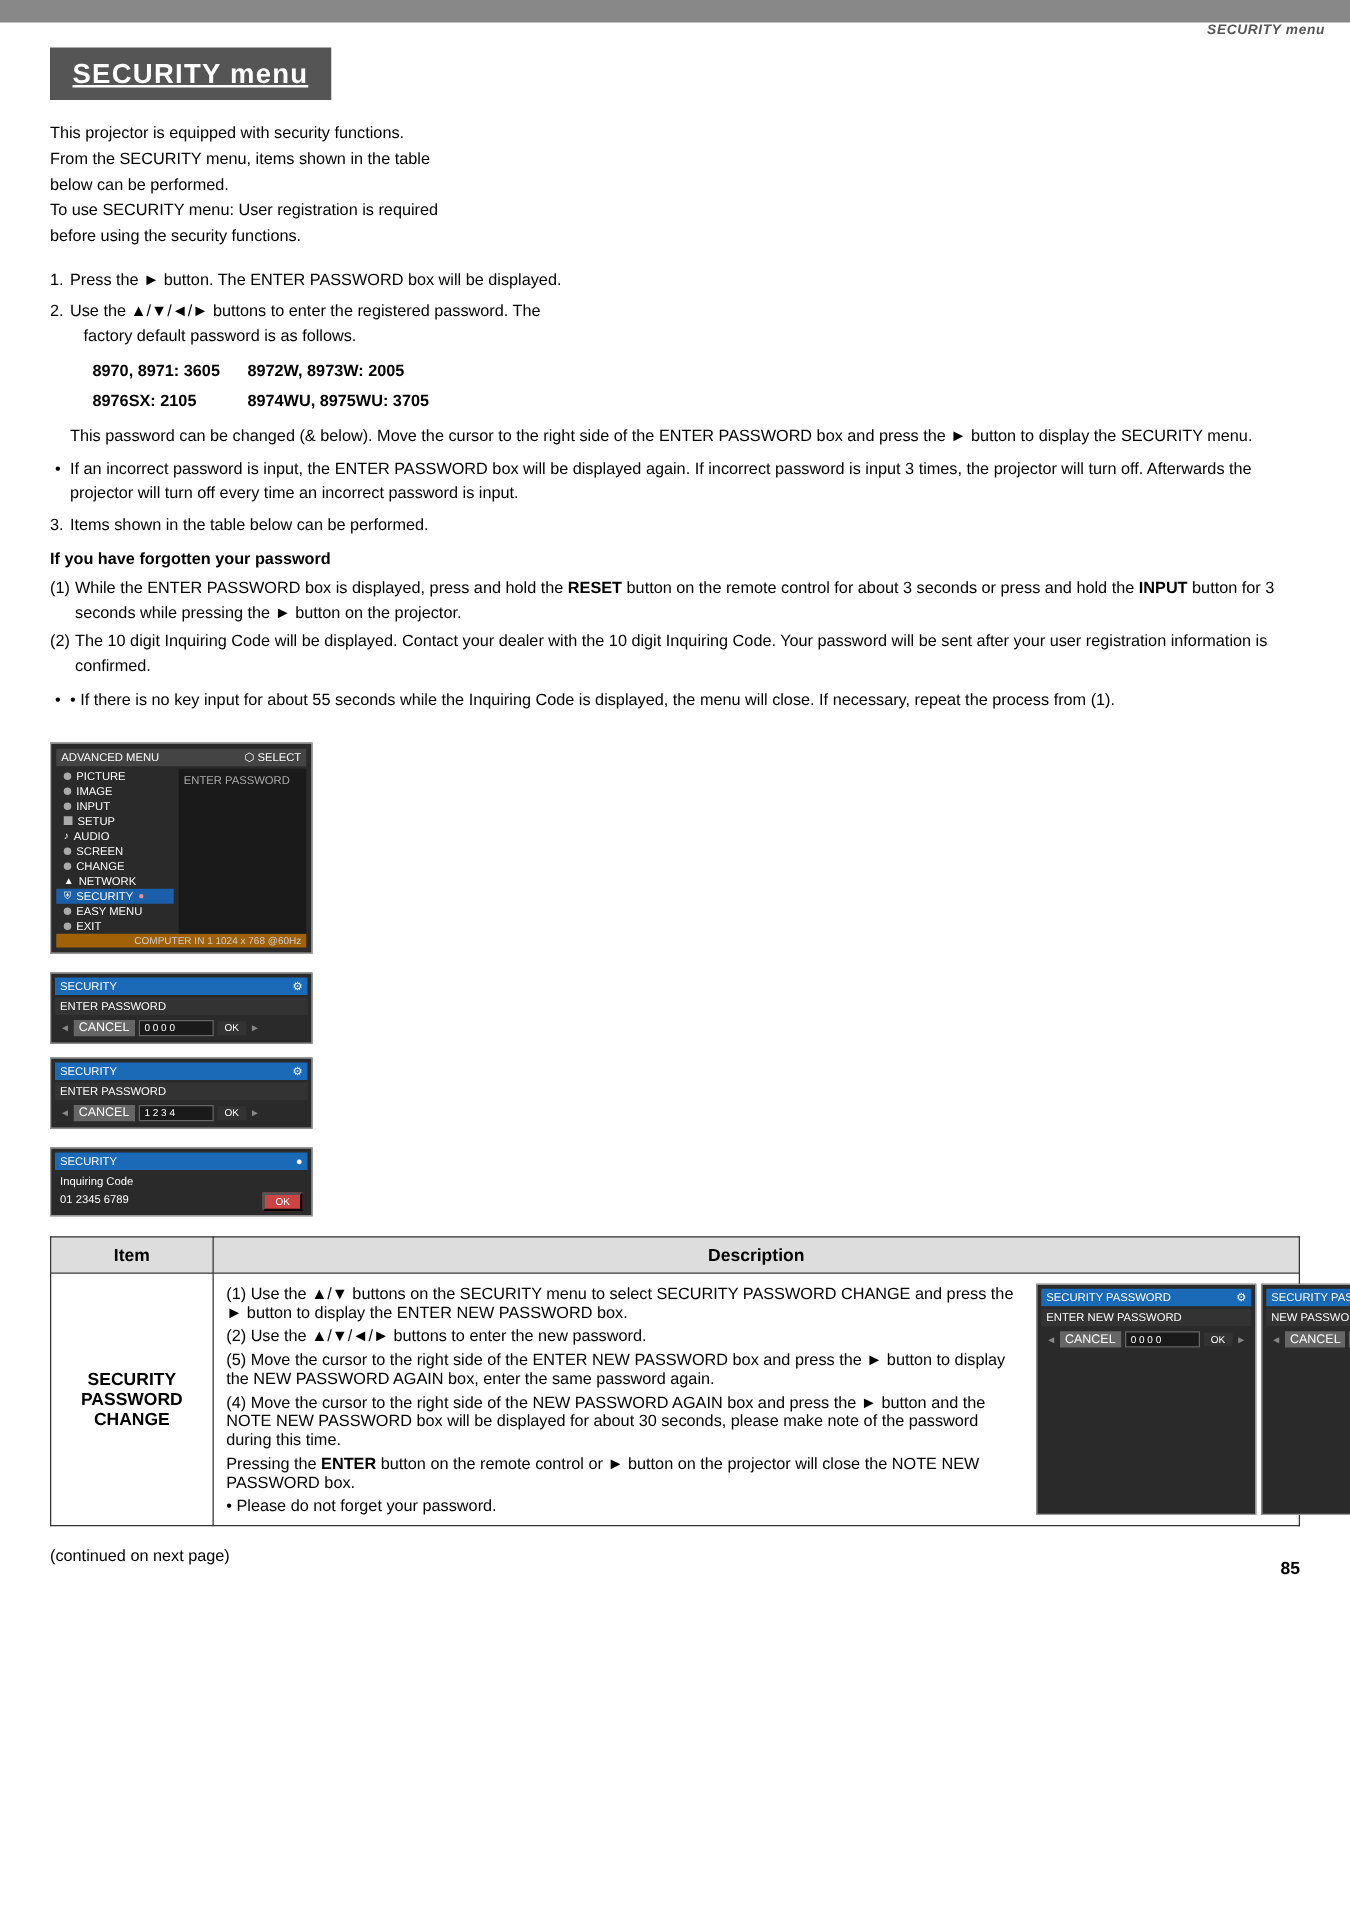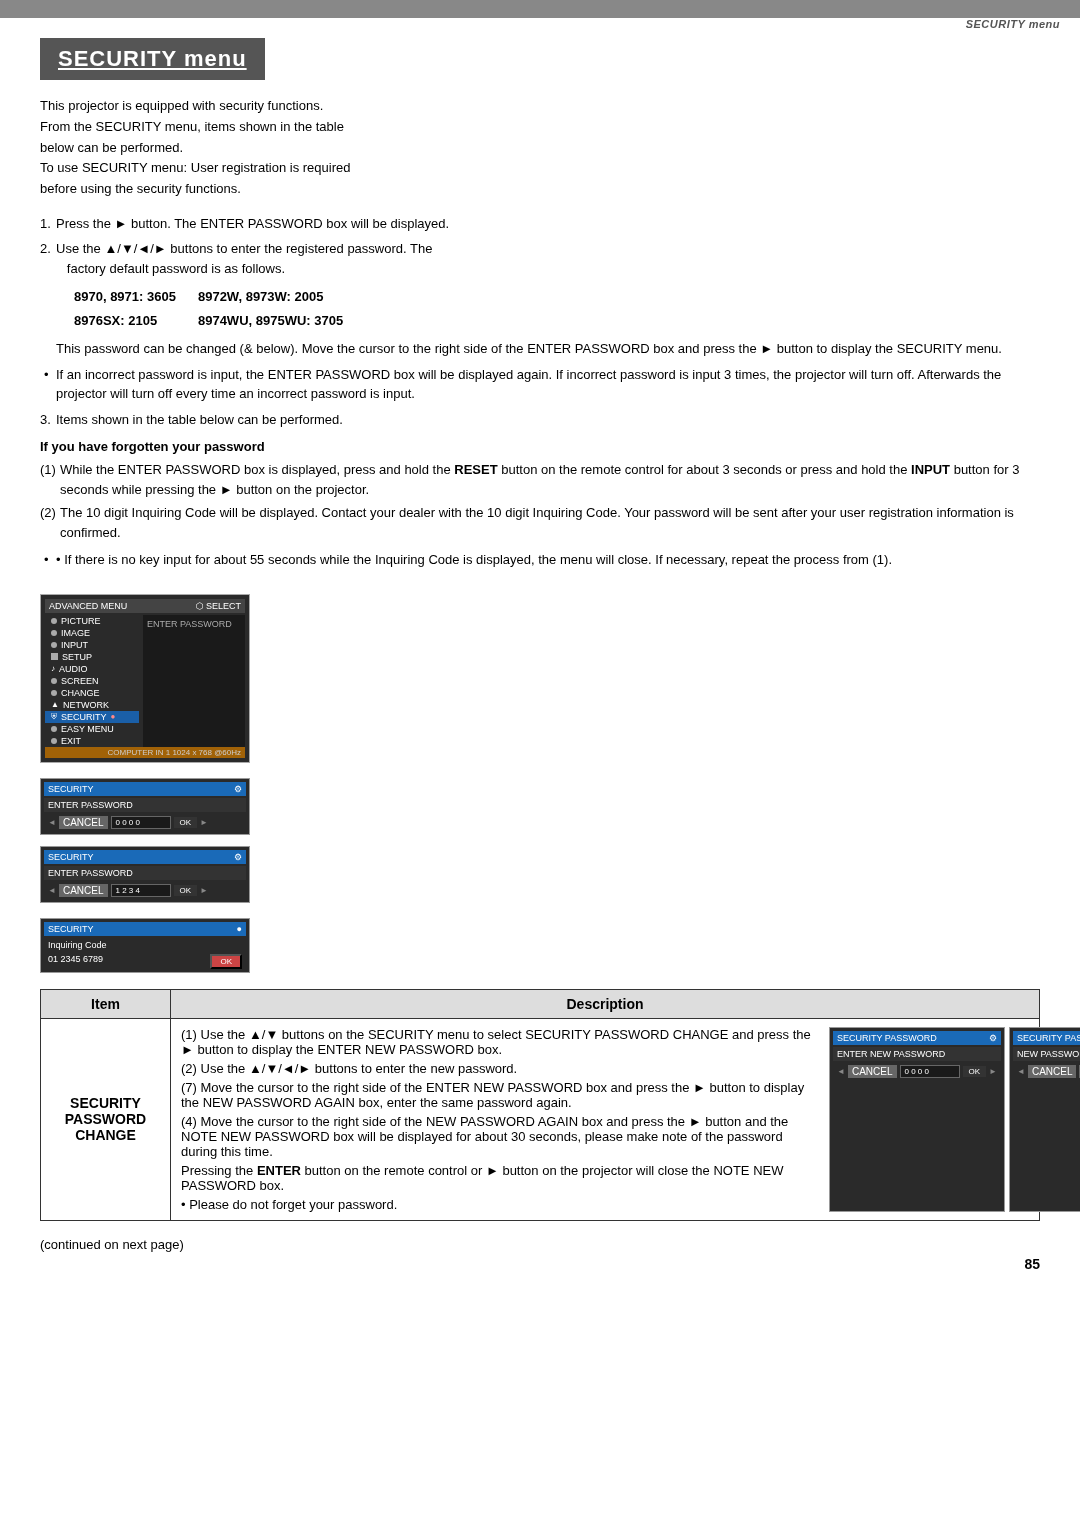--- a/index.html
+++ b/index.html
@@ -303,21 +303,21 @@
 
     .desc-right-screenshots {
       width: 200px;
       display: flex;
       flex-direction: row;
       gap: 4px;
     }
 
     .page-number {
       position: absolute;
-      bottom: 20px;
+      bottom: 30px;
       right: 40px;
       font-size: 14px;
       font-weight: bold;
     }
 
     .continued-text {
       font-size: 13px;
       margin-top: 16px;
     }
 
@@ -562,21 +562,21 @@
         <td class="item-cell">
           <div>SECURITY</div>
           <div>PASSWORD</div>
           <div>CHANGE</div>
         </td>
         <td>
           <div class="desc-content">
             <div class="desc-text">
               <p style="margin-bottom:4px;">(1) Use the ▲/▼ buttons on the SECURITY menu to select SECURITY PASSWORD CHANGE and press the ► button to display the ENTER NEW PASSWORD box.</p>
               <p style="margin-bottom:4px;">(2) Use the ▲/▼/◄/► buttons to enter the new password.</p>
-              <p style="margin-bottom:4px;">(7) Move the cursor to the right side of the ENTER NEW PASSWORD box and press the ► button to display the NEW PASSWORD AGAIN box, enter the same password again.</p>
+              <p style="margin-bottom:4px;">(5) Move the cursor to the right side of the ENTER NEW PASSWORD box and press the ► button to display the NEW PASSWORD AGAIN box, enter the same password again.</p>
               <p style="margin-bottom:4px;">(4) Move the cursor to the right side of the NEW PASSWORD AGAIN box and press the ► button and the NOTE NEW PASSWORD box will be displayed for about 30 seconds, please make note of the password during this time.</p>
               <p style="margin-bottom:4px;">Pressing the <span class="bold">ENTER</span> button on the remote control or ► button on the projector will close the NOTE NEW PASSWORD box.</p>
               <p>• Please do not forget your password.</p>
             </div>
 
             <div class="desc-right-screenshots">
 
               <div class="ui-small">
                 <div class="ui-small-header">
                   <span>SECURITY PASSWORD</span>

